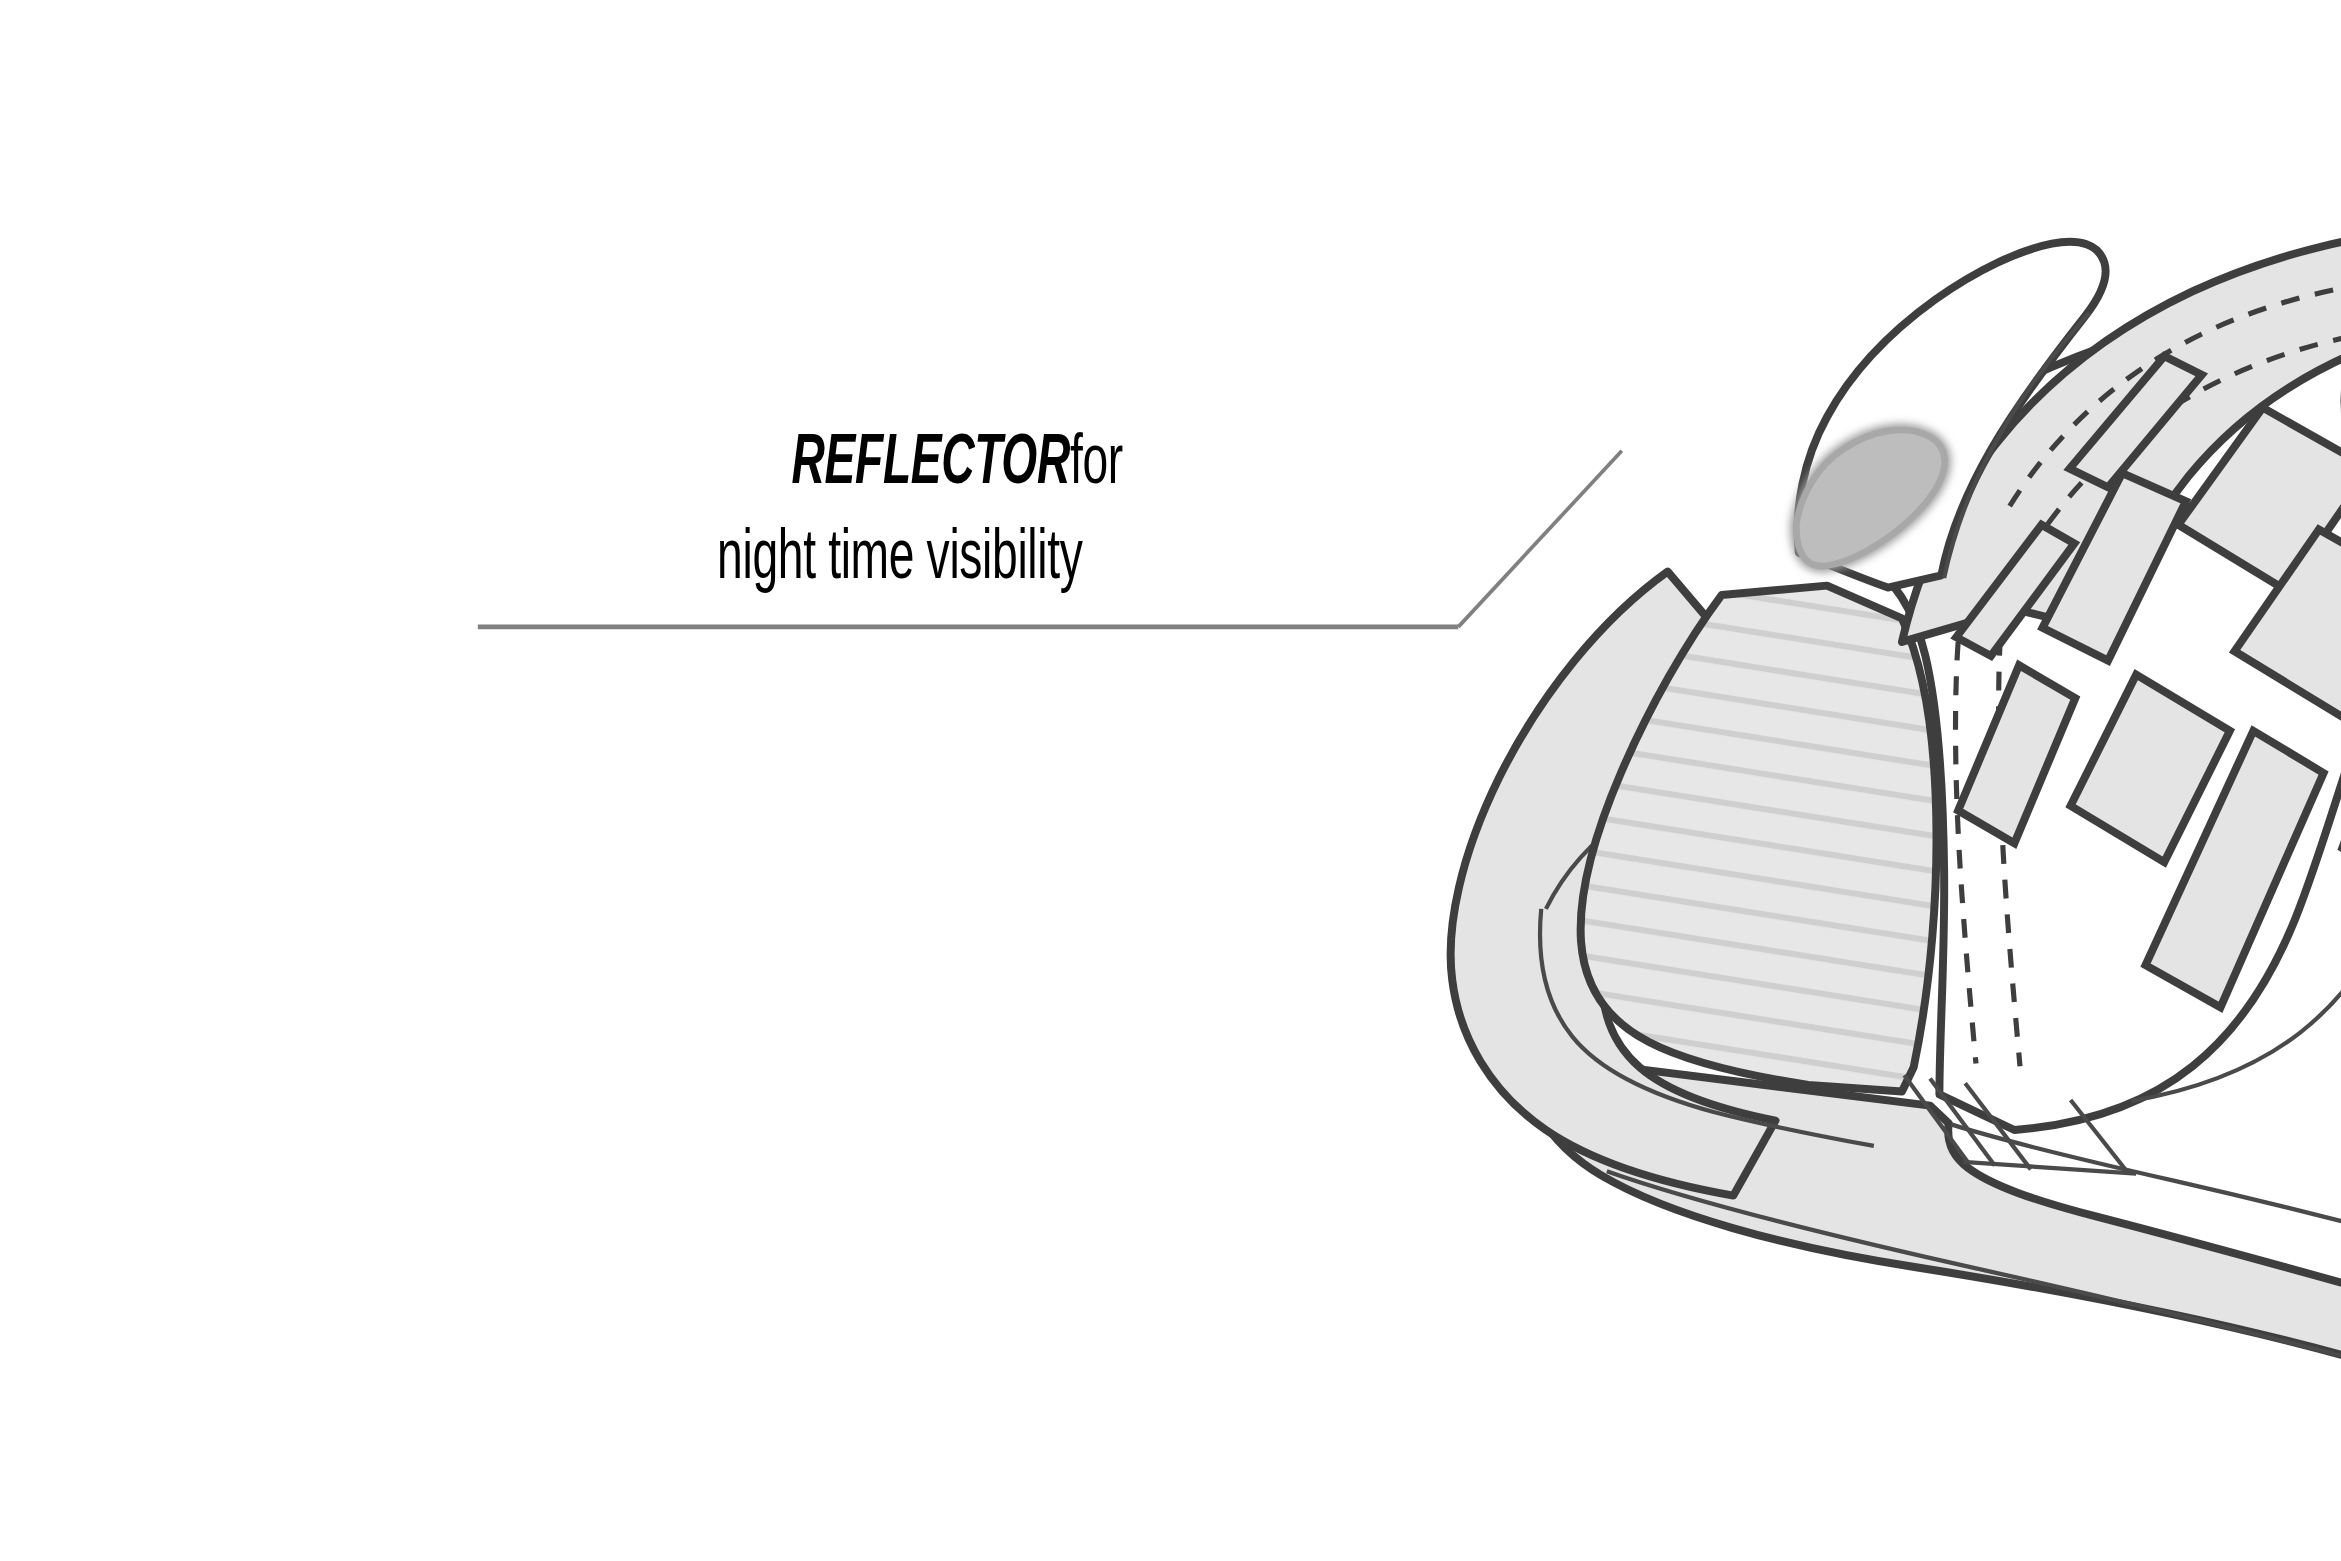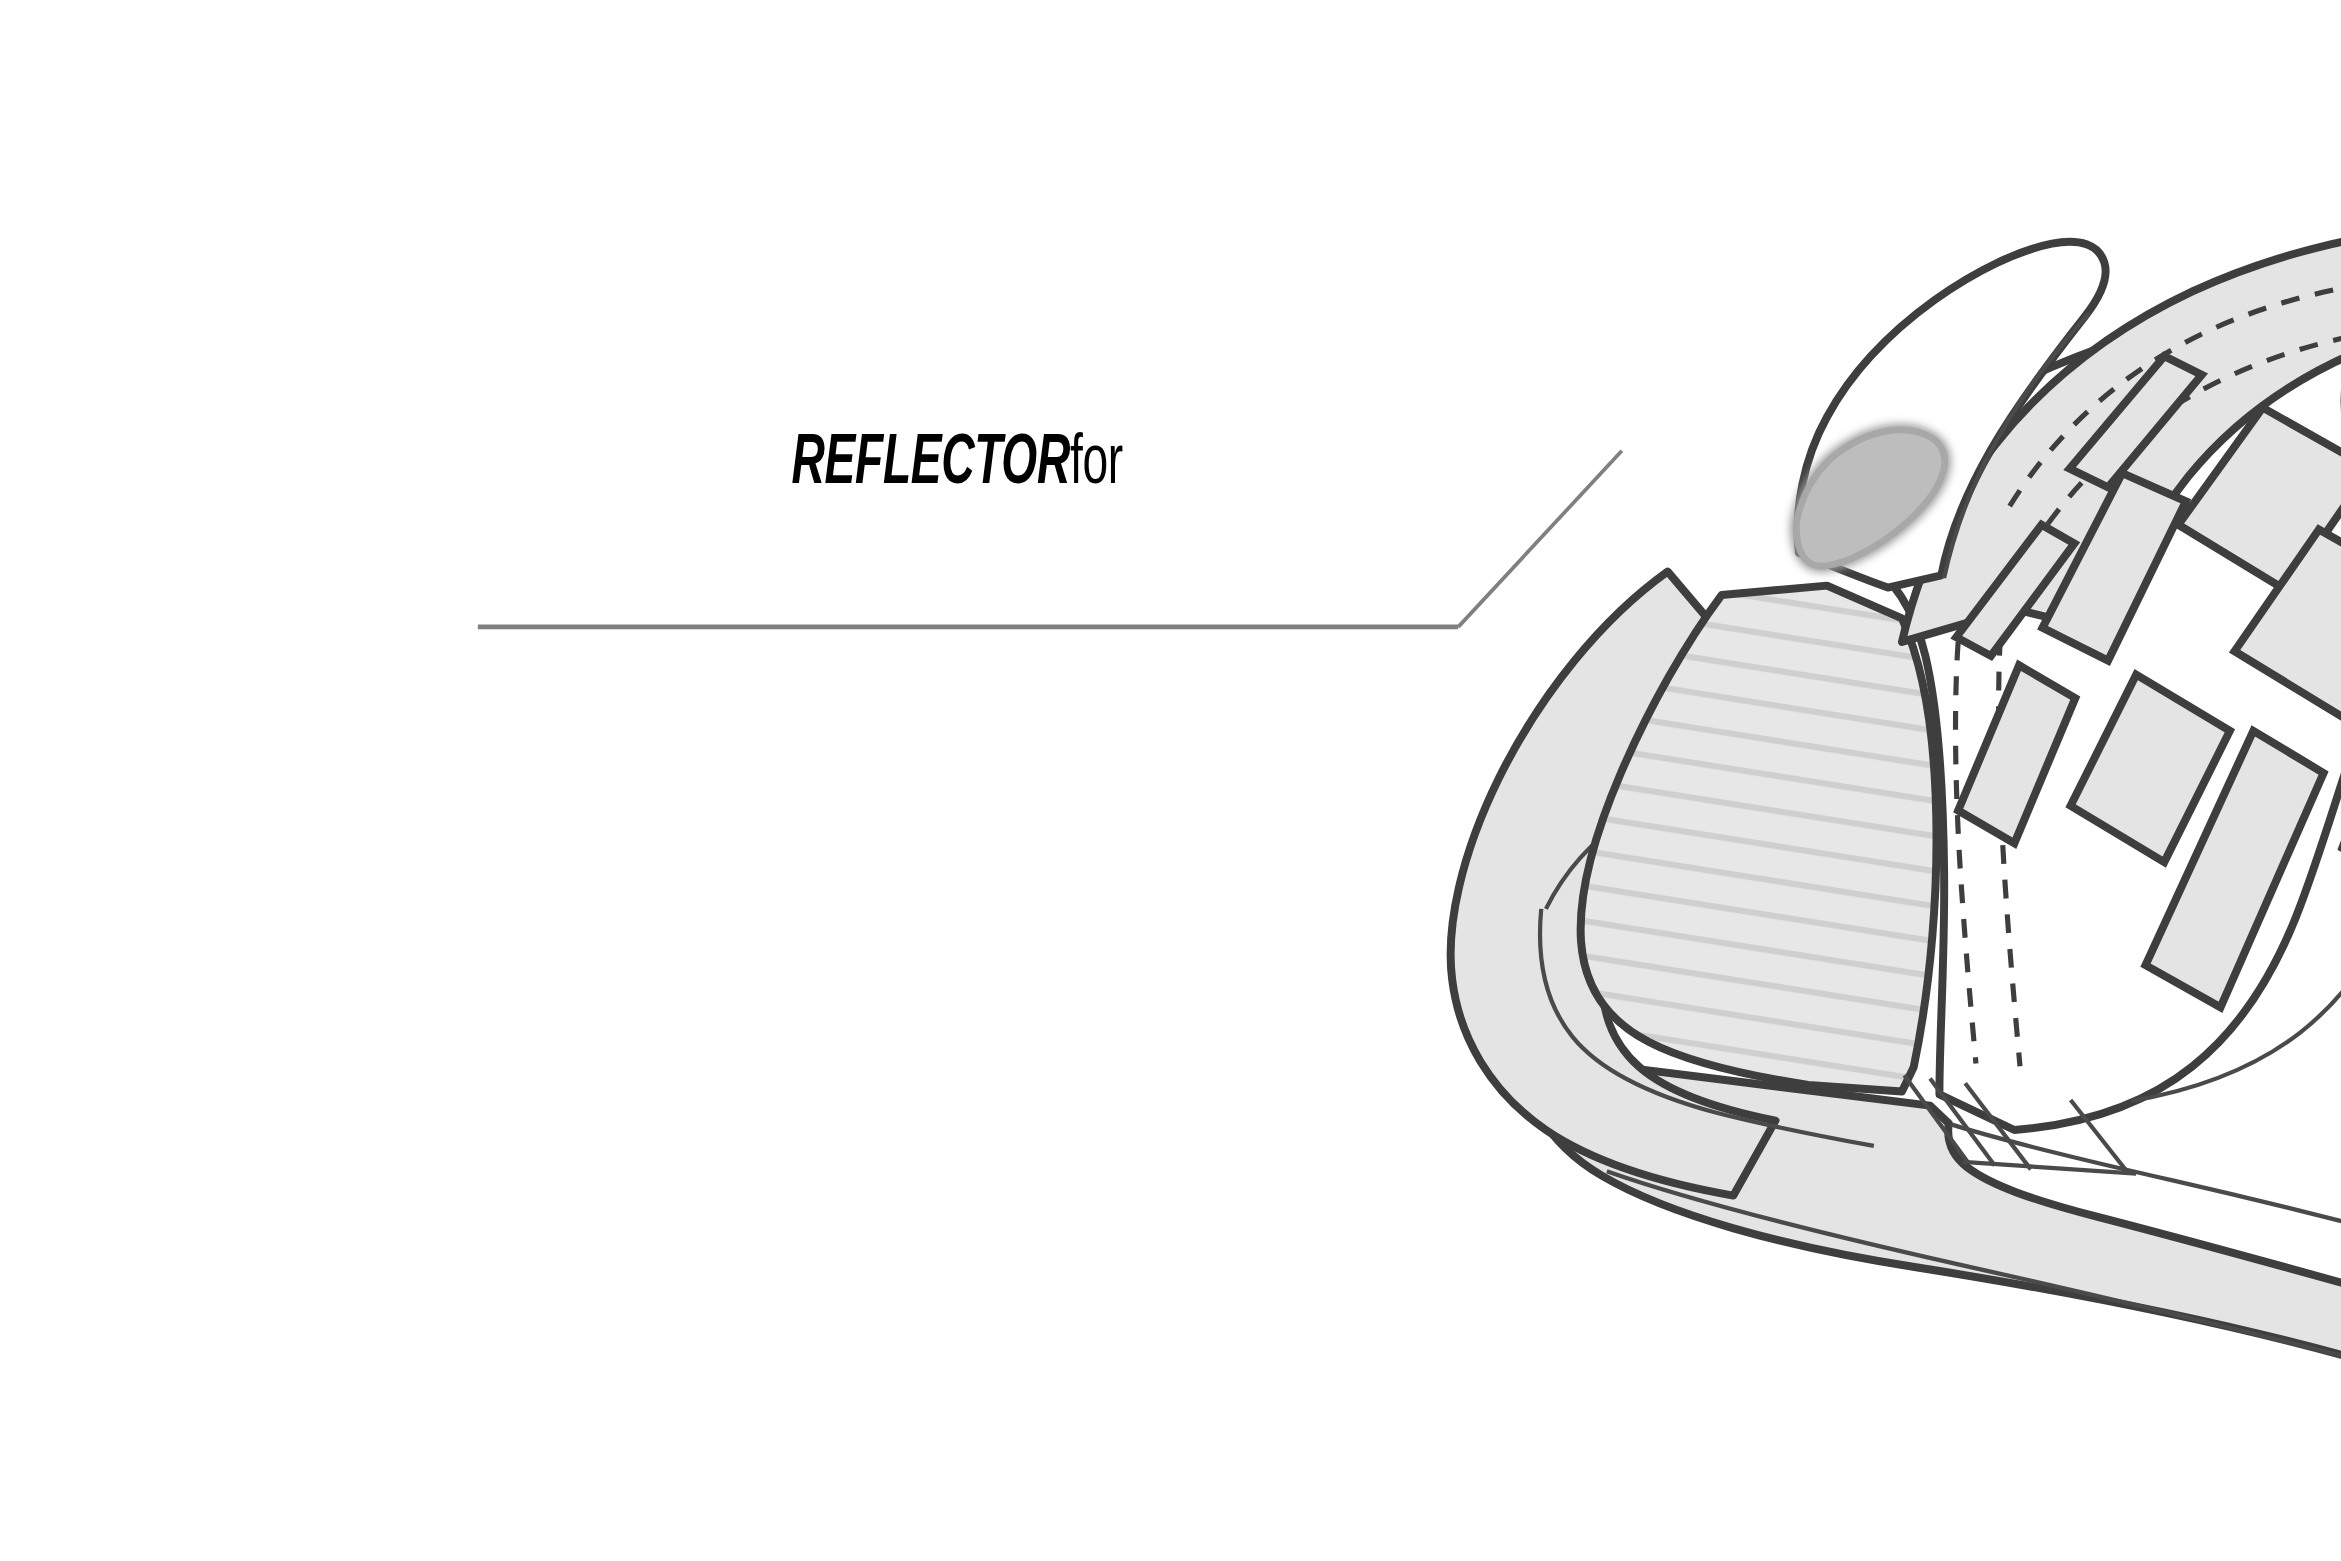--- a/index.html
+++ b/index.html
@@ -314,16 +314,17 @@
     </g>
 
     <g>
       <path d="M1020,1338 L3113,1338" fill="none" stroke="#808080" stroke-width="10"></path>
       <path d="M3113,1338 L3462,962" fill="none" stroke="#808080" stroke-width="8"></path>
     </g>
   </svg>
 
   <div class="callout">
     <span class="line1"><span class="kw">REFLECTOR</span><span class="kw-rest"> for</span></span>
+    <span class="line2"><span class="sub">night time visibility</span></span>
   </div>
 
 </div>
 
 
 </body></html>

